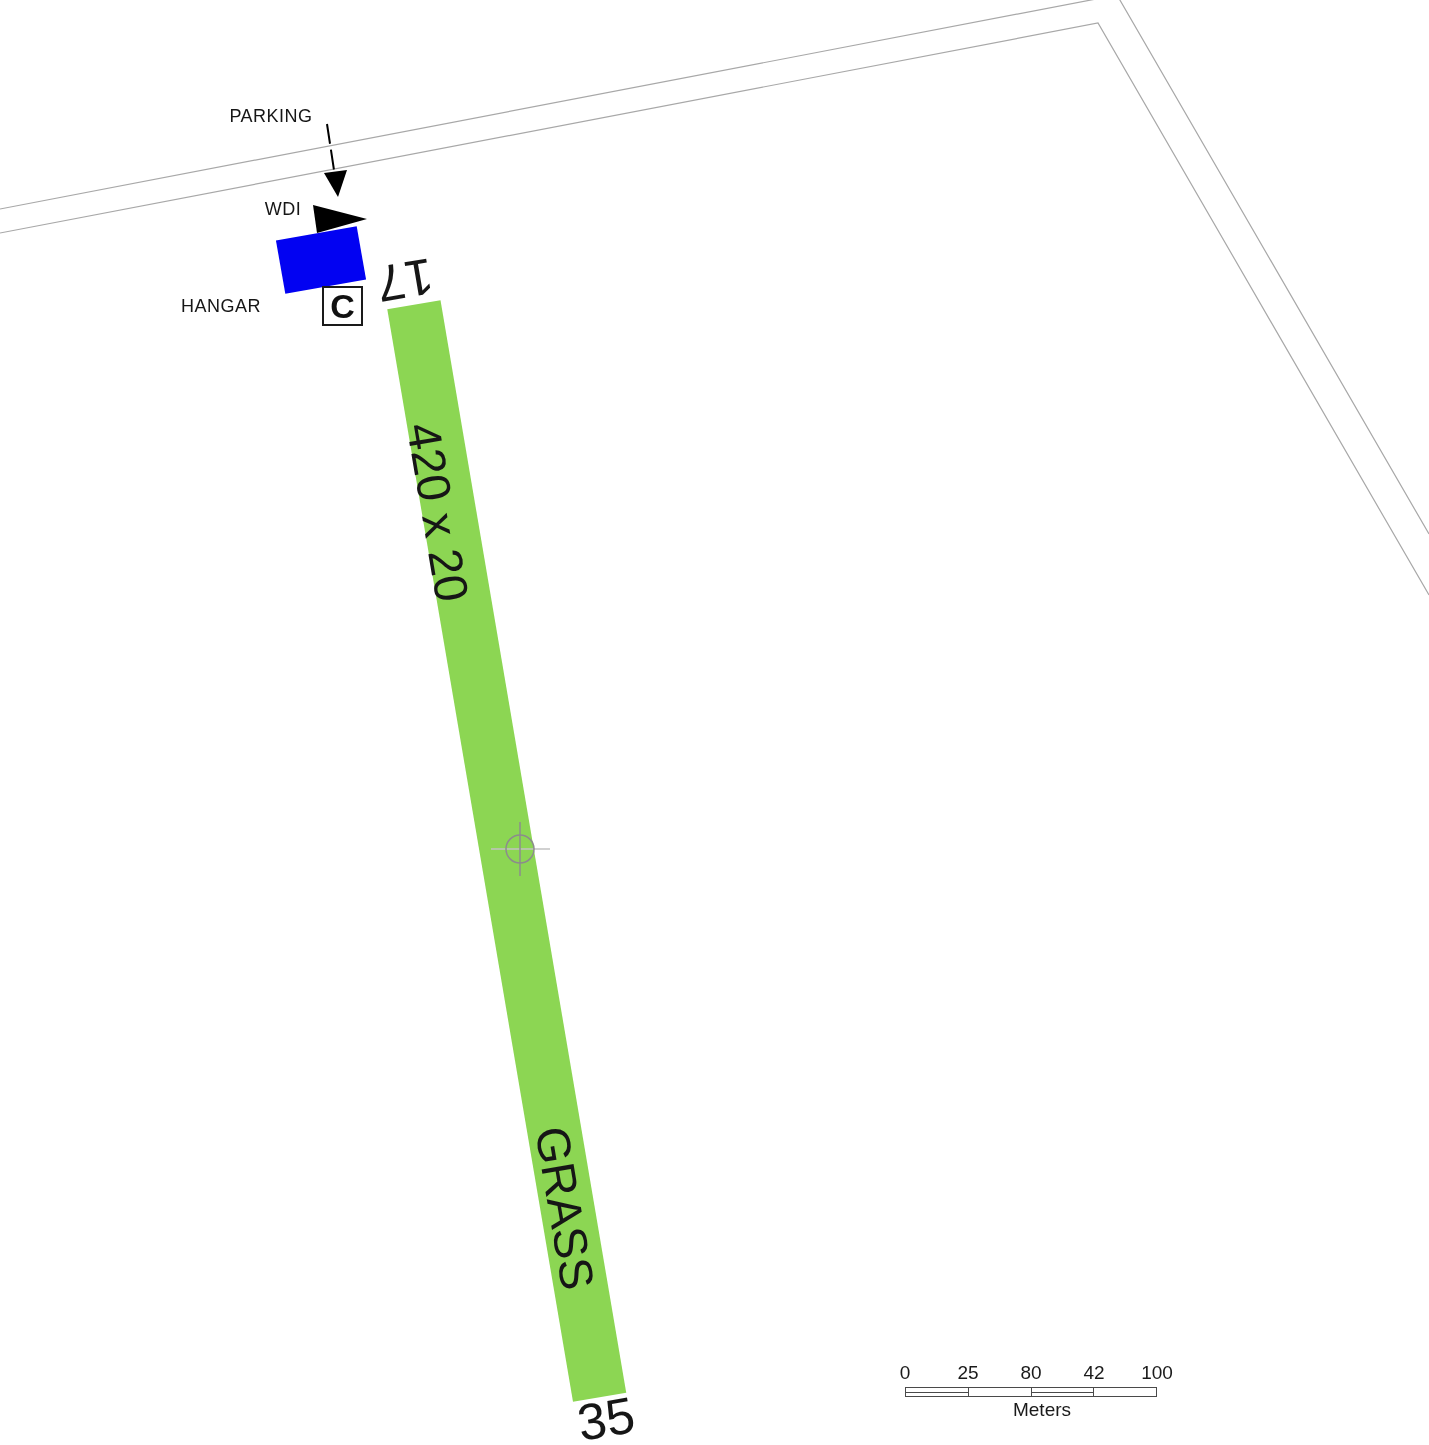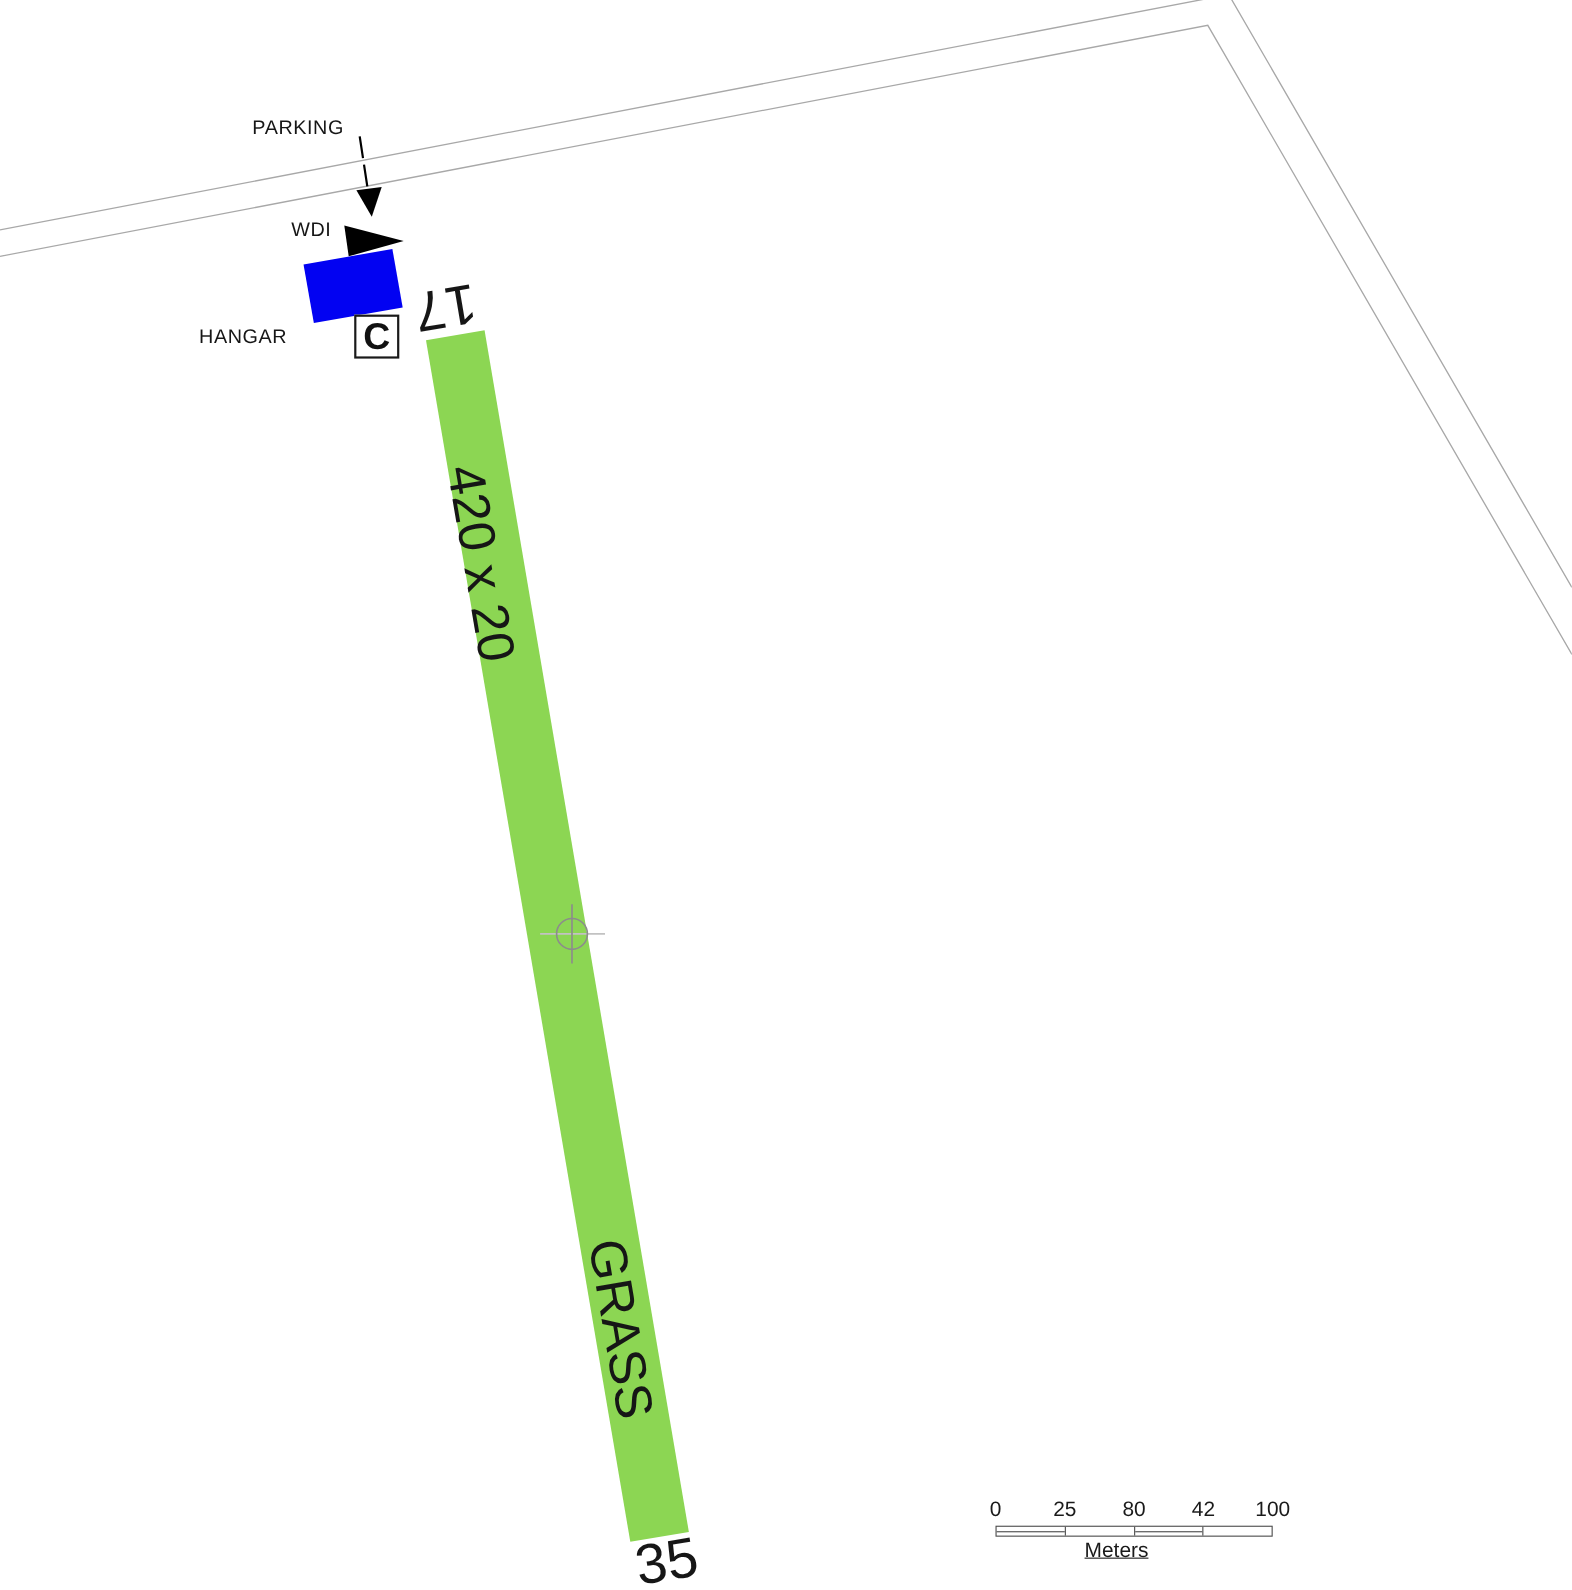--- a/index.html
+++ b/index.html
@@ -61,23 +61,22 @@
   .seg { flex: 1 1 0; position: relative; }
   .seg + .seg { border-left: 1px solid #4a4a4a; }
   .seg.lined::after {
     content: "";
     position: absolute;
     left: 0; right: 0; top: 50%;
     border-top: 1px solid #4a4a4a;
   }
   #scale-unit {
     position: absolute;
-    left: 110px; top: 37px;
+    left: 137px; top: 37px;
     transform: translateX(-50%);
-    text-decoration: underline;
   }
 </style>
 </head>
 <body>
 
 <div id="stage">
 
   <svg id="vector-layer" viewBox="0 0 1429 1445">
 
     <polyline points="0,209 1117,-5 1429,534" fill="none" stroke-width="1.2" stroke="#A8A8A8"></polyline>

